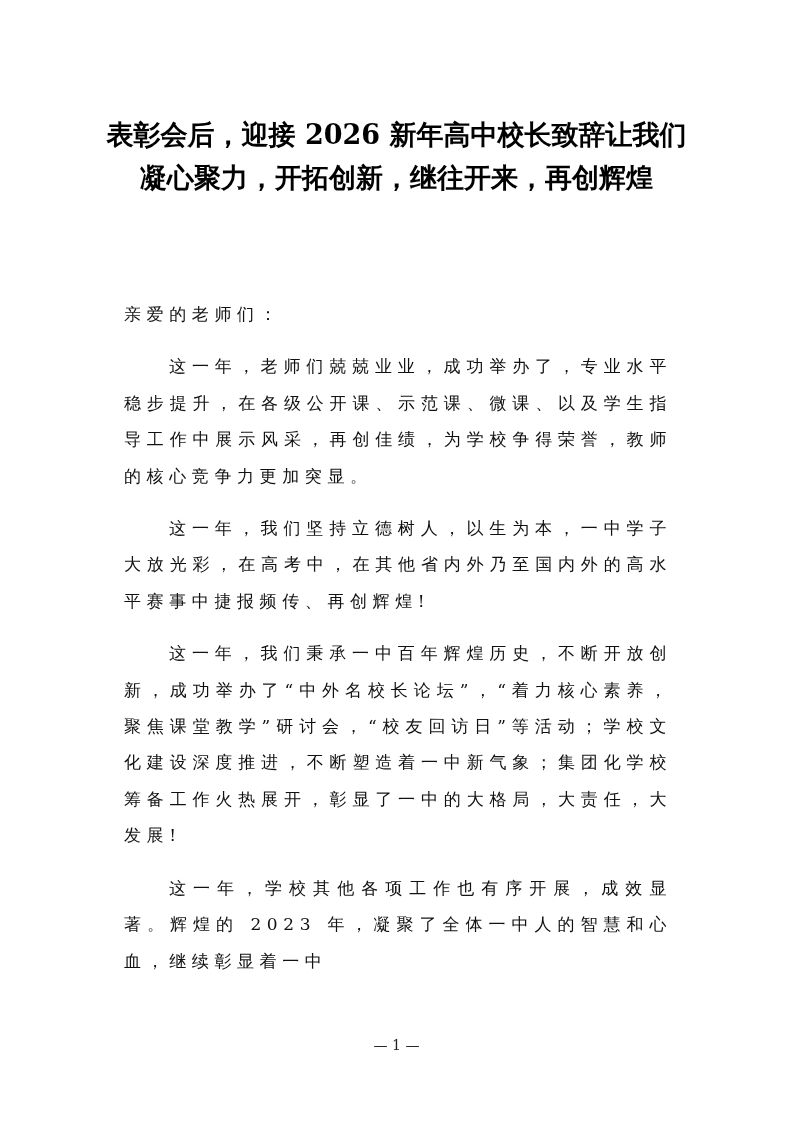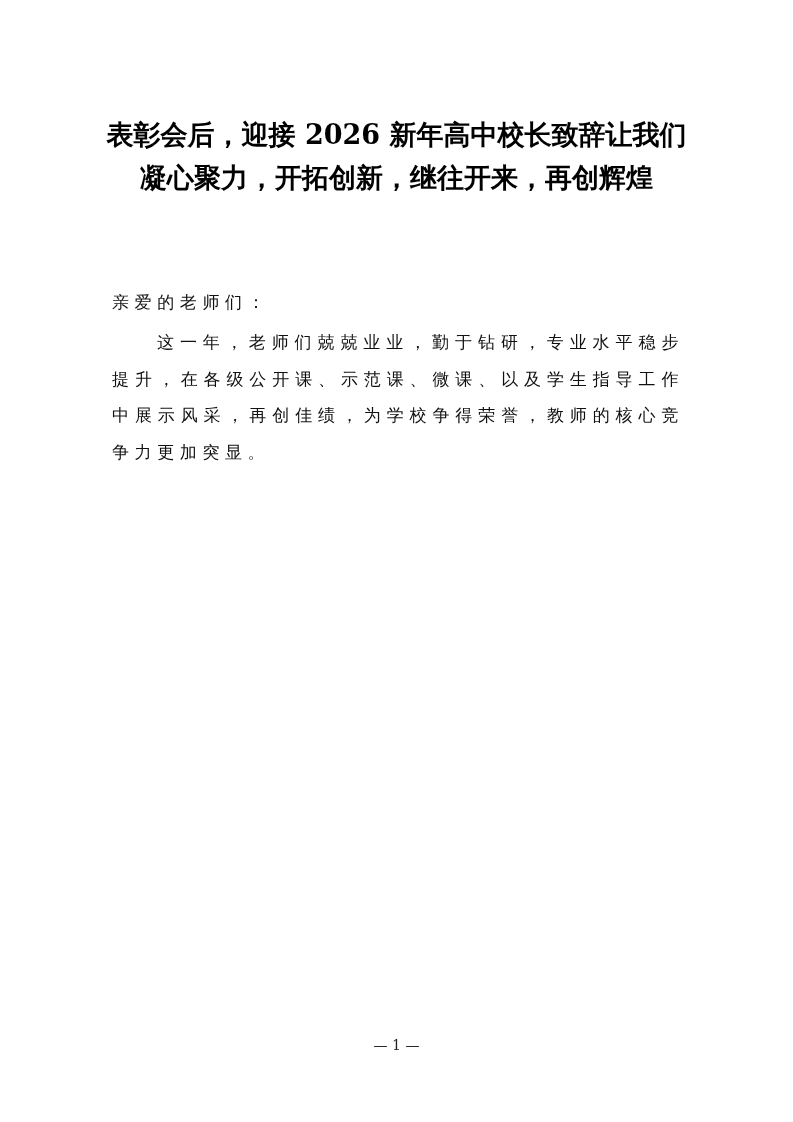--- a/index.html
+++ b/index.html
@@ -10,32 +10,35 @@
     font-family: "DejaVu Serif", serif; font-weight: bold;
     font-size: 27px; line-height: 43px; text-align: center; color: #000;
     letter-spacing: 0px;
   }
   .body {
     position: absolute; left: 108px; top: 280px; width: 580px;
     font-family: "DejaVu Serif", serif; font-size: 17px; line-height: 36.4px;
     color: #111; letter-spacing: 5.6px;
     text-align: justify;
   }
-  .body p { margin: 4px; }
+  .body p { margin: 16px; }
   .body p.indent { text-indent: 45px; }
   .page-number {
     position: absolute; left: 0; top: 1037px; width: 793px; text-align: center;
     font-family: "DejaVu Serif", serif; font-size: 14px; color: #222;
   }
 </style>
 </head>
 <body>
 
 <div class="page">
   <div class="title">表彰会后，迎接 2026 新年高中校长致辞让我们凝心聚力，开拓创新，继往开来，再创辉煌</div>
 
   <div class="body">
     <p>亲爱的老师们：</p>
-    <p class="indent">这一年，老师们兢兢业业，勤于钻研，专业水平稳步提升，在各级公开课、示范课、微课、以及学生指导工作中展示风采，再创佳绩，为学校争得荣誉，教师的核心竞争力更加突显。</p>
+    <p class="indent">这一年，老师们兢兢业业，成功举办了，专业水平稳步提升，在各级公开课、示范课、微课、以及学生指导工作中展示风采，再创佳绩，为学校争得荣誉，教师的核心竞争力更加突显。</p>
+    <p class="indent">这一年，我们坚持立德树人，以生为本，一中学子大放光彩，在高考中，在其他省内外乃至国内外的高水平赛事中捷报频传、再创辉煌!</p>
+    <p class="indent">这一年，我们秉承一中百年辉煌历史，不断开放创新，成功举办了“中外名校长论坛”，“着力核心素养，聚焦课堂教学”研讨会，“校友回访日”等活动；学校文化建设深度推进，不断塑造着一中新气象；集团化学校筹备工作火热展开，彰显了一中的大格局，大责任，大发展!</p>
+    <p class="indent">这一年，学校其他各项工作也有序开展，成效显著。辉煌的 2023 年，凝聚了全体一中人的智慧和心血，继续彰显着一中</p>
   </div>
 
   <div class="page-number">— 1 —</div>
 </div>
 
 </body></html>

